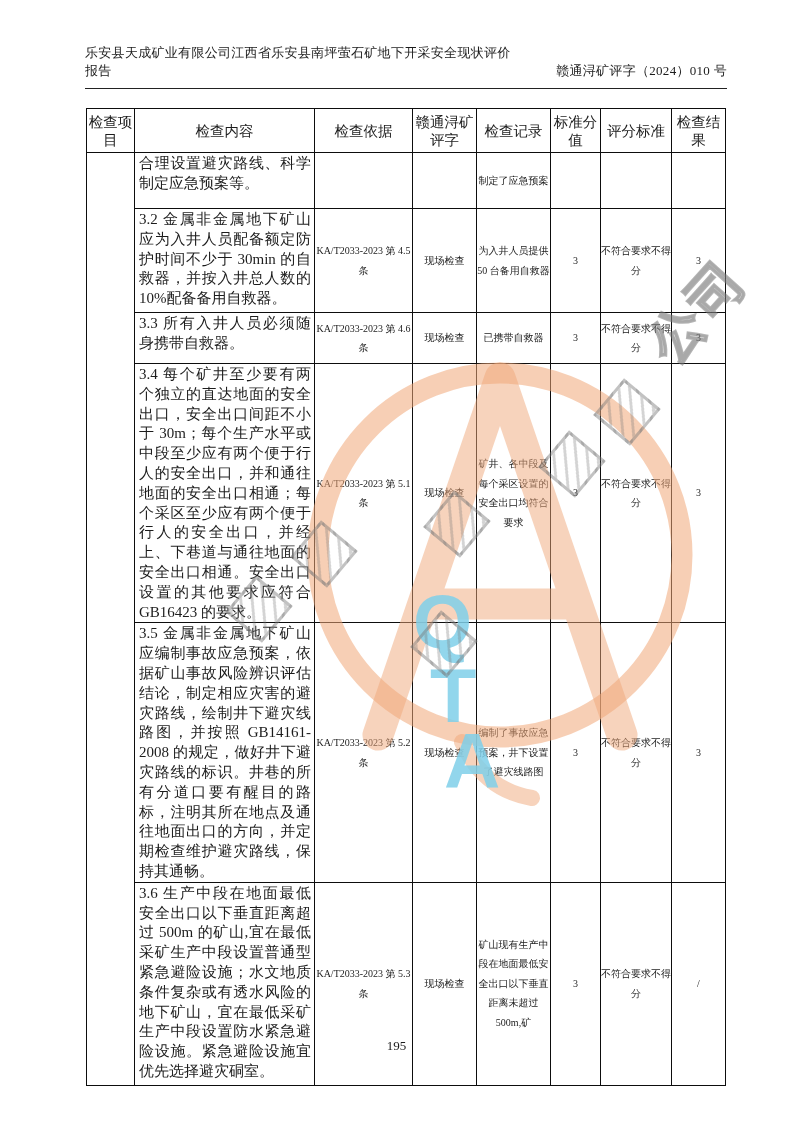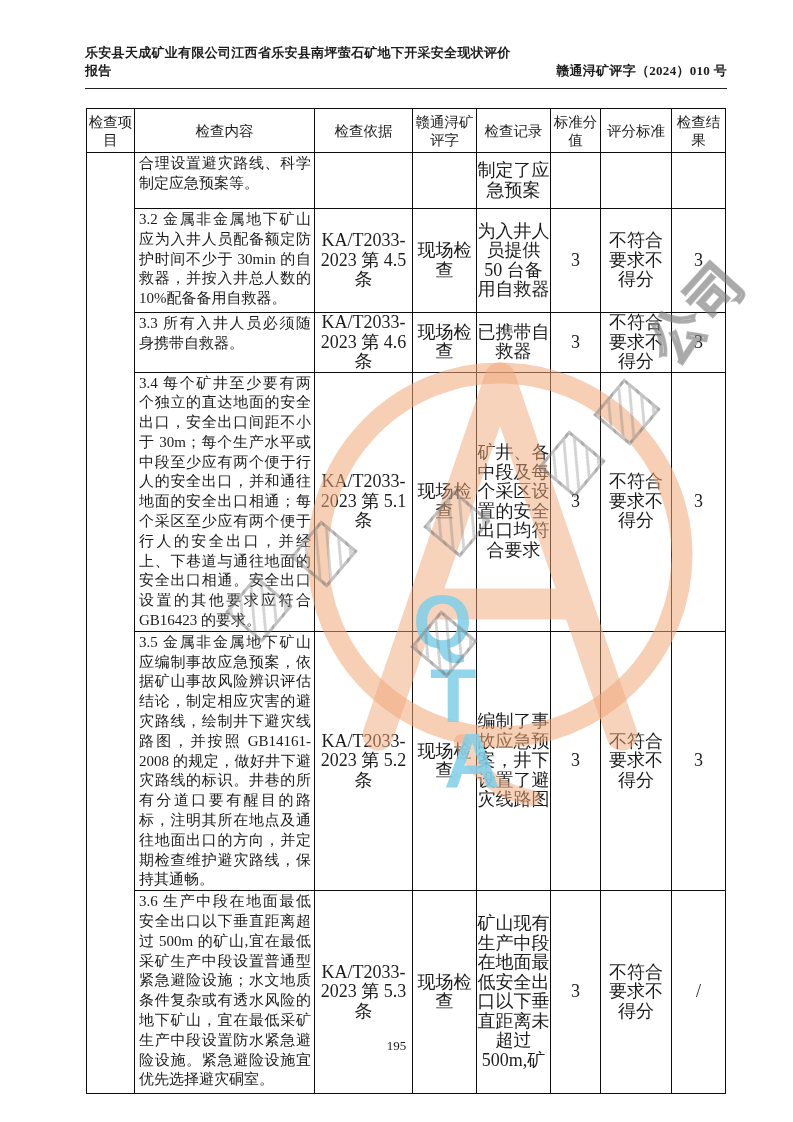--- a/index.html
+++ b/index.html
@@ -9,21 +9,21 @@
     background:#ffffff;
     margin:0 auto;
     overflow:hidden;
     font-family:"Liberation Serif","DejaVu Serif",serif;
     color:#1c1c1c;
   }
   
   .doc-header{
     position:absolute;left:85px;top:44px;width:642px;
     display:flex;justify-content:space-between;align-items:flex-end;
-    font-size:13px;font-weight:bold;
+    font-size:13px;font-weight:normal;
     padding-bottom:8px;border-bottom:1.6px solid #222;
     letter-spacing:0.3px;
     gap:40px;
   }
   .doc-header .left{max-width:460px;}
   .doc-header .right{white-space:nowrap;}
   
   table.checklist{
     position:absolute;left:86px;top:108px;
     border-collapse:collapse;table-layout:fixed;
@@ -37,21 +37,21 @@
   th.hcell{
     font-weight:bold;font-size:14.5px;line-height:18px;
     text-align:center;vertical-align:middle;padding:0;
   }
   td.c-content{
     font-size:15px;line-height:19.8px;
     text-align:justify;text-justify:inter-ideograph;
     vertical-align:top;padding:1px 3px 0 4px;
   }
   td.c-mid{
-    font-size:18px;line-height:19.5px;
+    font-size:10px;line-height:19.5px;
     text-align:center;vertical-align:middle;padding:0;
   }
   tr.r-head{height:44px;margin-left:24px;}
   tr.r0{height:56px;}
   tr.r1{height:104px;padding-left:46px;}
   tr.r2{height:51px;}
   tr.r3{height:238px;}
   tr.r4{height:237px;}
   tr.r5{height:203px;}
   

